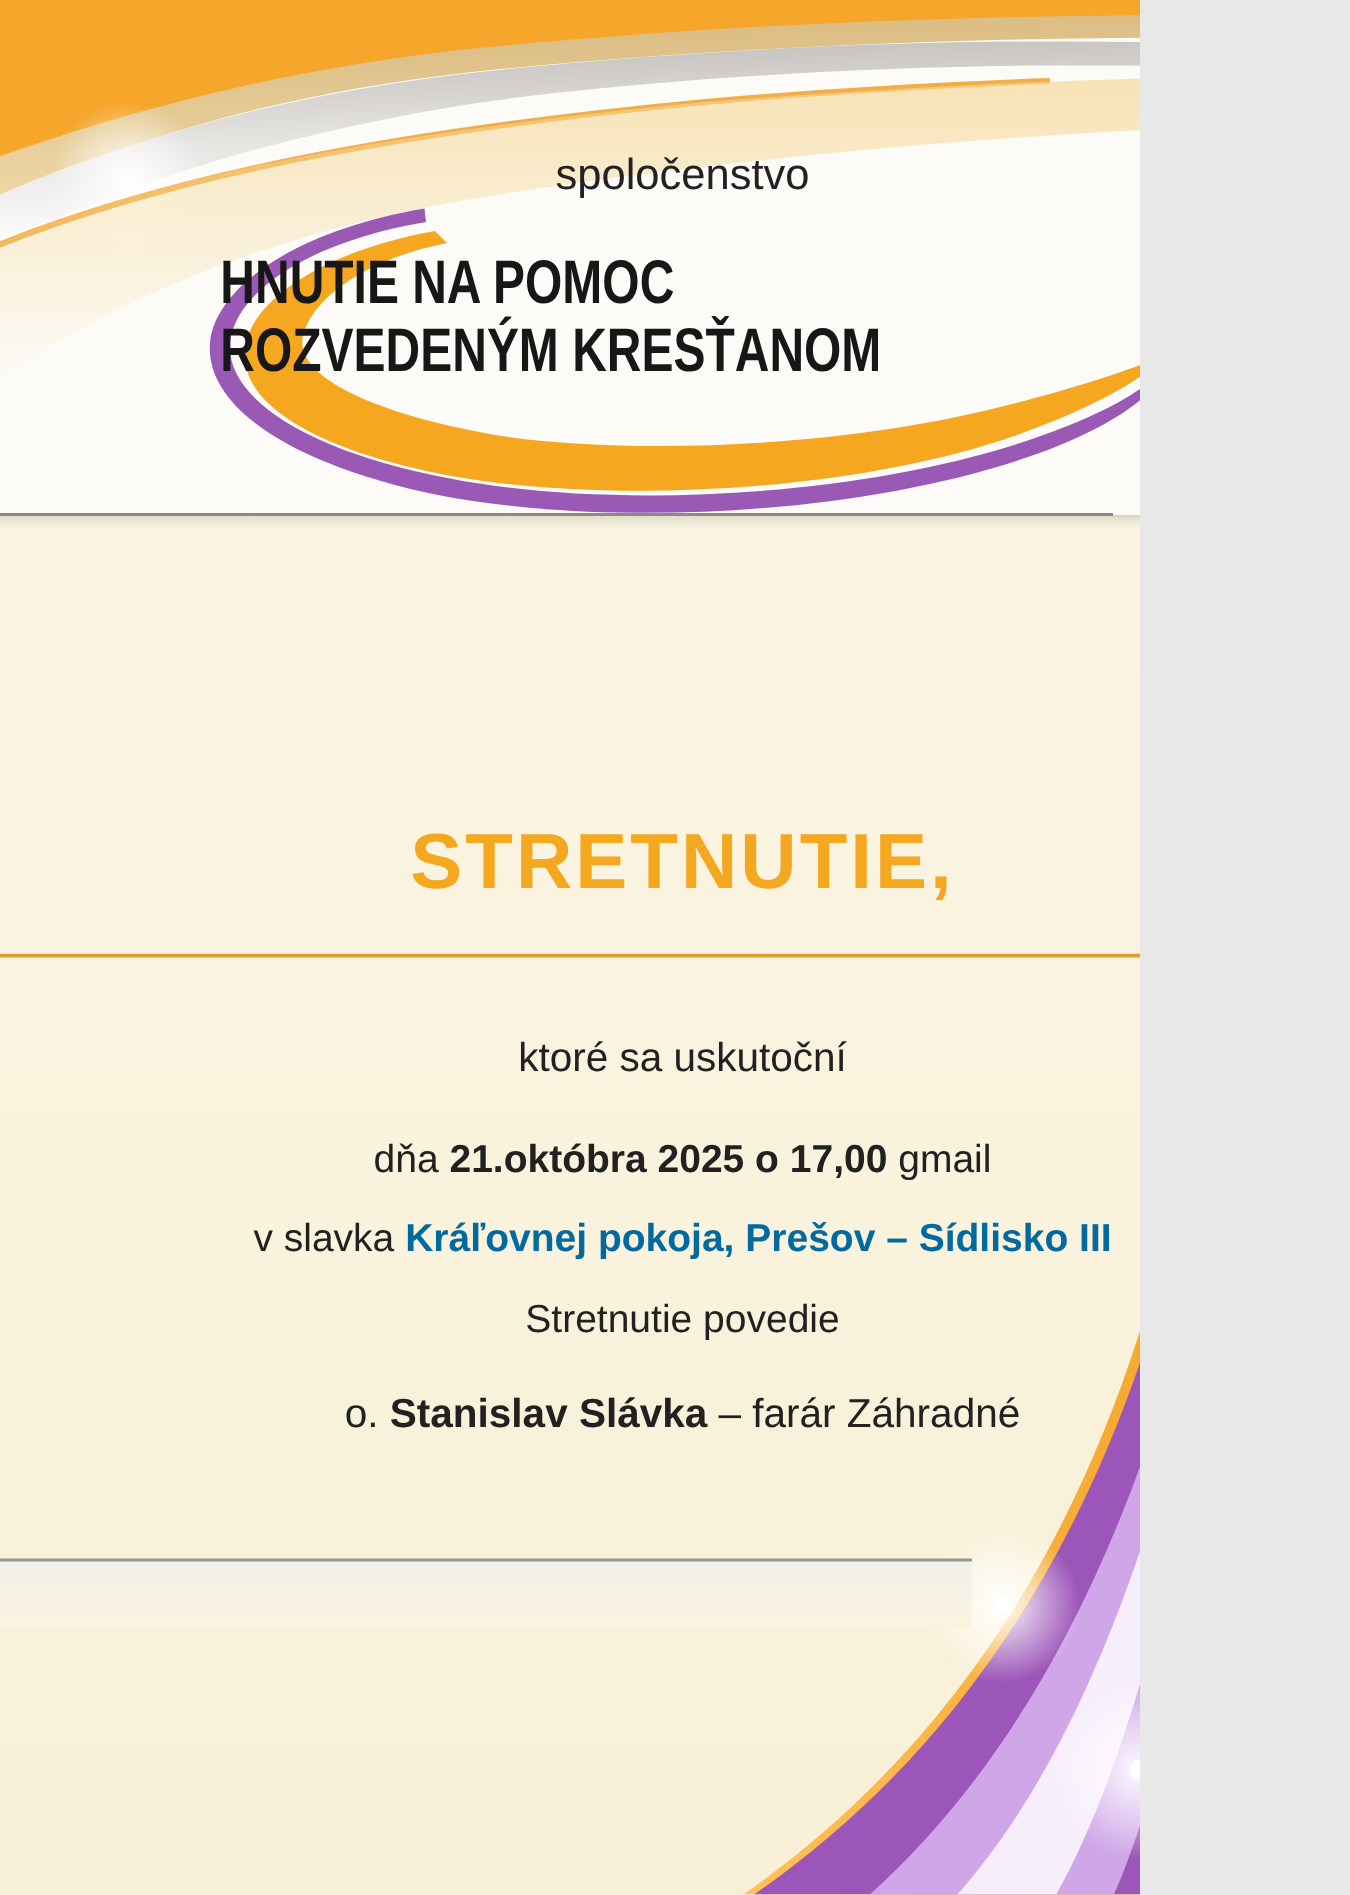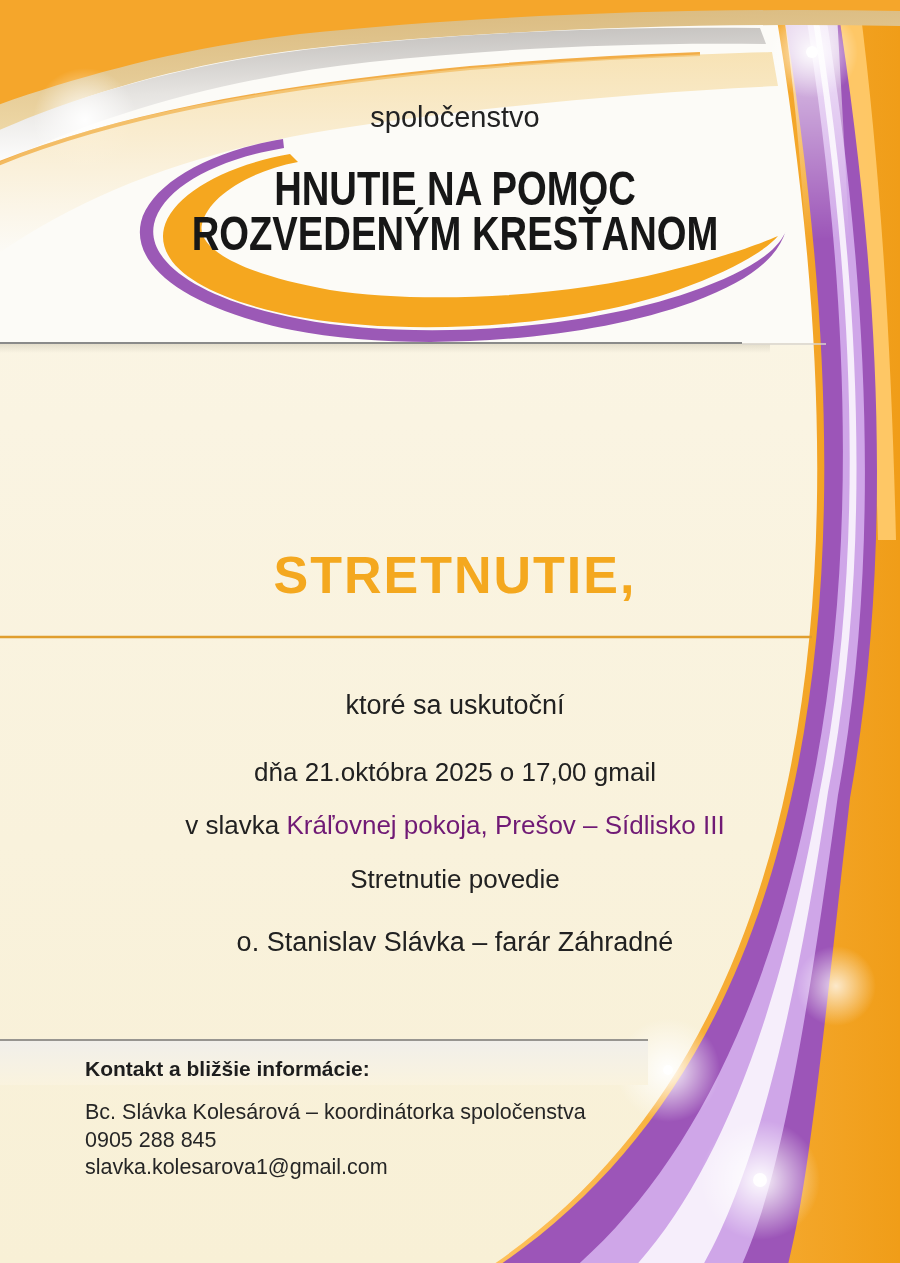--- a/index.html
+++ b/index.html
@@ -1,37 +1,37 @@
 <!DOCTYPE html>
 <html><head>
 <meta charset="utf-8">
 <style>
   html,body{margin:0;padding:0;background:#e8e8e8;}
   .poster{
-    position:relative;width:900px;height:1263px;overflow:hidden;
+    position:relative;width:760px;height:1263px;overflow:hidden;
     font-family:"Liberation Sans",sans-serif;color:#212121;background:#FAF3DE;
   }
   .bg{position:absolute;left:0;top:0;width:900px;height:1263px;display:block;}
   .txt{position:absolute;left:100px;width:710px;text-align:center;}
   .community{top:101px;font-size:29px;color:#222;}
-  .logo-text{position:absolute;left:60px;width:790px;top:166px;text-align:center;
-    font-weight:bold;color:#171717;font-size:49px;line-height:45px;}
+  .logo-text{position:absolute;left:60px;width:790px;top:166px;text-align:left;
+    font-weight:bold;color:#171717;font-size:41px;line-height:45px;}
   .logo-line{transform:scaleX(.78);transform-origin:50% 50%;white-space:nowrap;letter-spacing:0px;}
   .invite{top:357px;font-size:28px;}
   .title{font-weight:bold;color:#F4A81F;font-size:52px;letter-spacing:2px;}
   .title1{top:424px;}
   .title2{top:545px;}
   .subtitle{top:690px;font-size:27px;}
   .body-line{font-size:26px;}
   .date-line{top:757px;}
   .place-line{top:810px;}
   .lead-line{top:864px;}
   .speaker-line{top:927px;font-size:27px;}
-  .b{font-weight:normal;}
-  .purple{color:#701a75;font-weight:normal;}
+  .b{font-weight:bold;}
+  .purple{color:#0369a1;font-weight:bold;}
   .contact{position:absolute;left:85px;top:1057px;width:560px;text-align:left;}
   .contact-heading{font-size:21px;font-weight:bold;margin:0 0 18px 0;color:#1d1d1d;}
   .contact-line{font-size:21.5px;line-height:27.5px;color:#262626;}
 </style>
 </head>
 <body>
 
 <div class="poster">
 
   <svg class="bg" viewBox="0 0 900 1263" xmlns="http://www.w3.org/2000/svg" aria-hidden="true">
@@ -126,20 +126,14 @@
   <div class="txt title title2">STRETNUTIE,</div>
 
   <div class="txt body-line date-line"><span>dňa </span><span class="b">21.októbra 2025 o 17,00</span><span> gmail</span></div>
 
   <div class="txt body-line place-line"><span>v slavka </span><span class="purple">Kráľovnej pokoja, Prešov – Sídlisko III</span></div>
 
   <div class="txt body-line lead-line">Stretnutie povedie</div>
 
   <div class="txt speaker-line"><span>o. </span><span class="b">Stanislav Slávka</span><span> – farár Záhradné</span></div>
 
-  <div class="contact">
-    <div class="contact-heading">Kontakt a bližšie informácie:</div>
-    <div class="contact-line">Bc. Slávka Kolesárová – koordinátorka spoločenstva</div>
-    <div class="contact-line">0905 288 845</div>
-    <div class="contact-line">slavka.kolesarova1@gmail.com</div>
-  </div>
 
 </div>
 
 </body></html>

